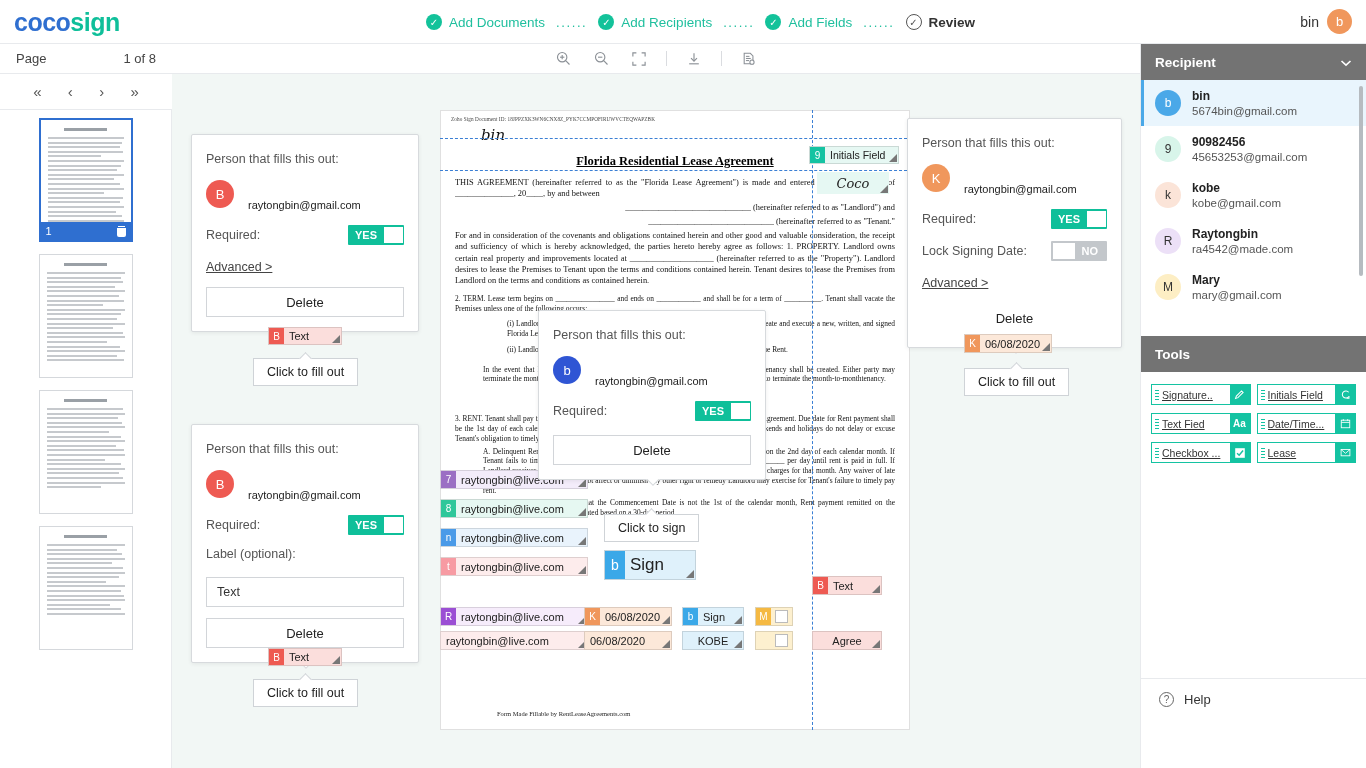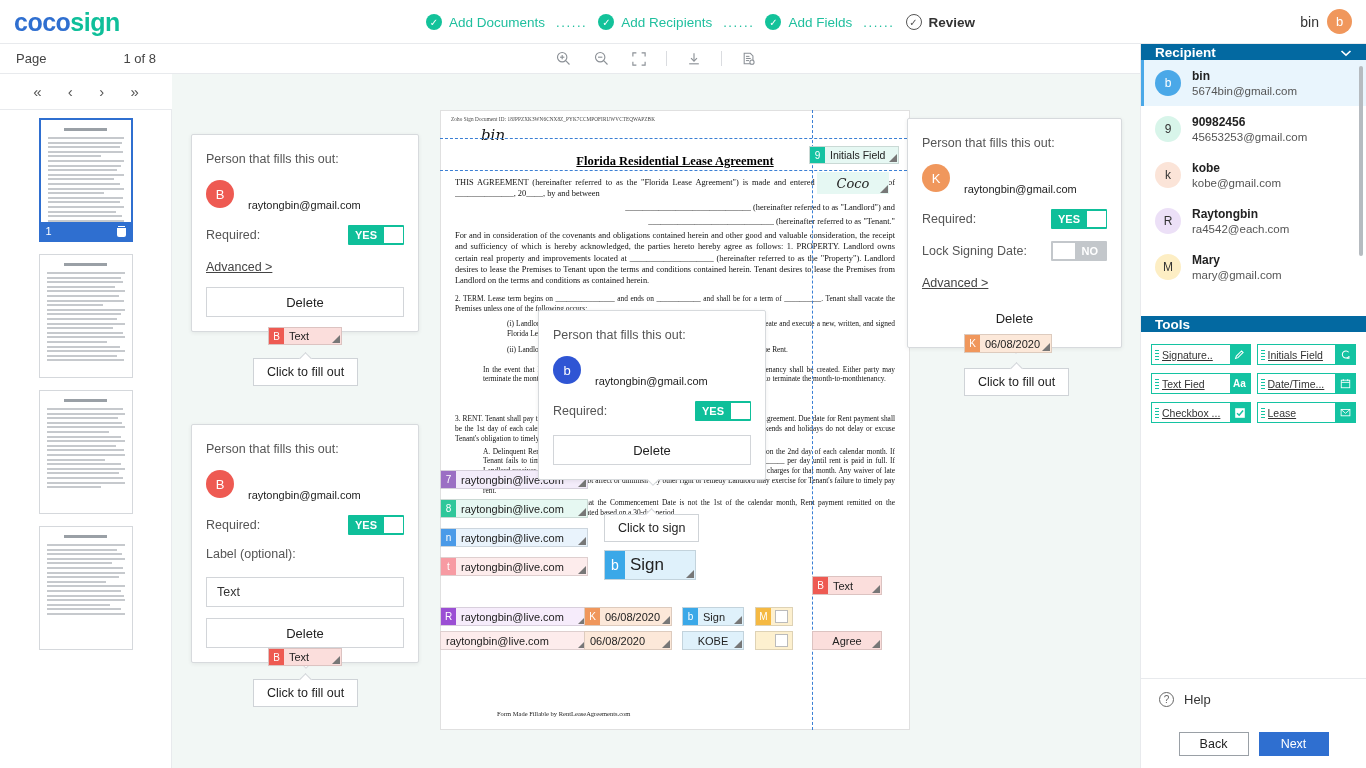--- a/index.html
+++ b/index.html
@@ -210,21 +210,21 @@
     border-left: 1px solid #cfd3d7; border-top: 1px solid #cfd3d7;
     transform: rotate(45deg);
   }
 
   
   .rightpanel {
     position: absolute; right: 0; top: 44px; width: 226px; height: 724px;
     background: #fff; border-left: 1px solid #e8eaed;
   }
   .rp-head {
-    height: 16px; background: #0369a1; color: #fff;
+    height: 36px; background: #737373; color: #fff;
     display: flex; align-items: center; justify-content: space-between;
     padding: 0 14px; font-size: 13.5px; font-weight: 600;
   }
   .recips { position: relative; height: 245px; overflow: hidden; }
   .recip {
     display: flex; align-items: center; gap: 11px;
     padding: 9px 14px; cursor: pointer;
   }
   .recip.sel { background: #e9f5fd; border-left: 3px solid #4aa8e8; padding-left: 11px; }
   .recip-av {
@@ -709,21 +709,21 @@
         <div class="recip-av" style="background:#fbe4d8;color:#333">k</div>
         <div>
           <div class="recip-name">kobe</div>
           <div class="recip-mail">kobe@gmail.com</div>
         </div>
       </div>
       <div class="recip">
         <div class="recip-av" style="background:#ece0f7;color:#333">R</div>
         <div>
           <div class="recip-name">Raytongbin</div>
-          <div class="recip-mail">ra4542@each.com</div>
+          <div class="recip-mail">ra4542@made.com</div>
         </div>
       </div>
       <div class="recip">
         <div class="recip-av" style="background:#fdeec4;color:#333">M</div>
         <div>
           <div class="recip-name">Mary</div>
           <div class="recip-mail">mary@gmail.com</div>
         </div>
       </div>
       <div class="rscroll"></div>
@@ -803,19 +803,15 @@
           </svg>
         </span>
       </div>
     </div>
 
     <div class="helprow">
       <span class="help-ic">?</span>
       <span class="helptxt">Help</span>
     </div>
 
-    <div class="btnrow">
-      <div class="btn back">Back</div>
-      <div class="btn next">Next</div>
-    </div>
   </div>
 
 </div>
 
 </body></html>

